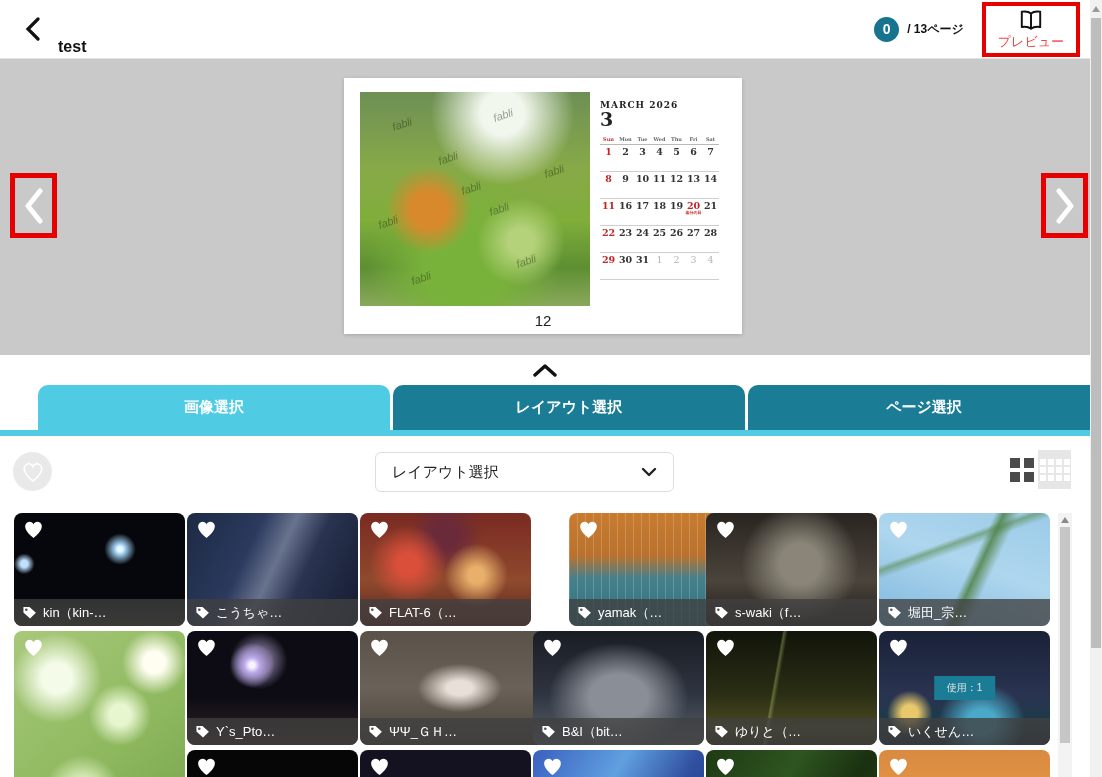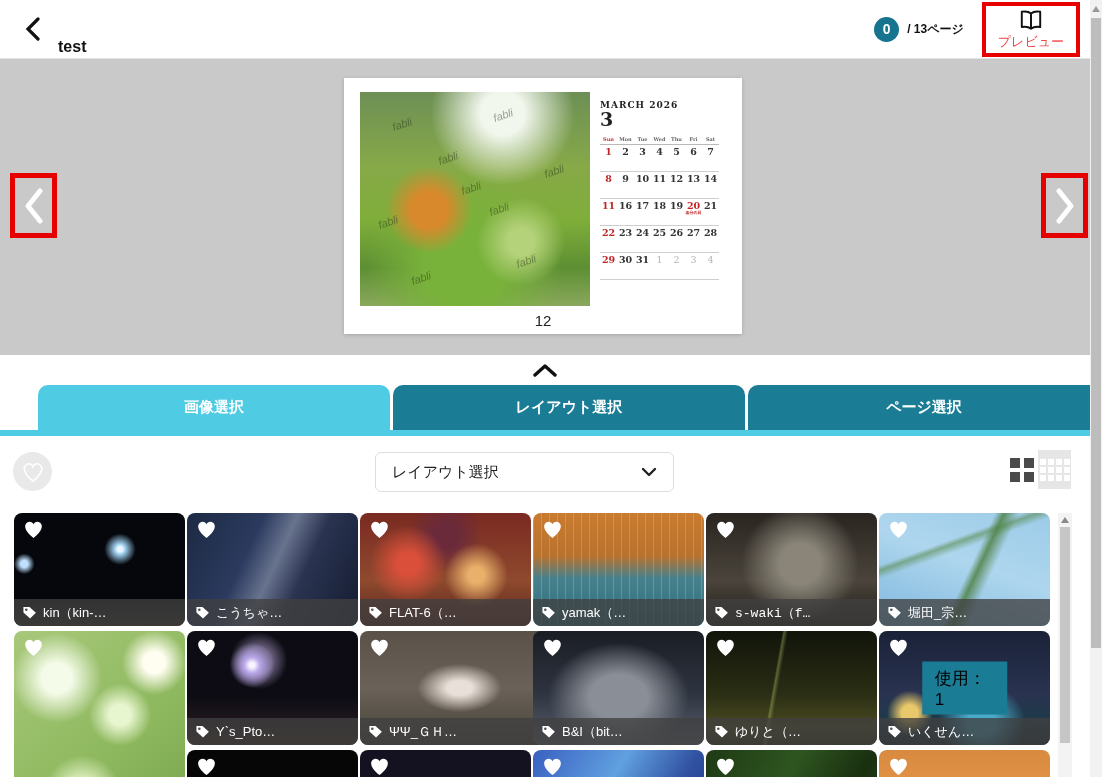--- a/index.html
+++ b/index.html
@@ -78,34 +78,34 @@
 
   
   .grid-wrap{position:absolute;top:513px;left:14px;width:1044px;height:264px;overflow:hidden;
              display:flex;gap:2px;align-items:flex-start;}
   .grid-col{display:flex;flex-direction:column;gap:5px;width:171px;flex:none;}
   .tile{position:relative;width:171px;border-radius:8px;overflow:hidden;flex:none;cursor:pointer;}
   .tile-heart{position:absolute;top:6px;left:8px;width:23px;height:21px;}
   .tile-label{position:absolute;left:0;right:0;bottom:0;height:27px;background:rgba(64,64,64,.78);
               display:flex;align-items:center;padding:0 8px;gap:6px;color:#fff;font-size:13px;white-space:nowrap;}
   .tile-badge{position:absolute;top:50%;left:50%;transform:translate(-50%,-50%);background:#1b7c95;
-              color:#000000;font-size:17px;padding:5px 13px;}
+              color:#e5e5e5;font-size:10px;padding:5px 13px;}
   
   .bg-night-plane{background:radial-gradient(circle at 62% 32%,#eaf6ff 0 2%,#9fd0f0 4%,rgba(20,40,60,0) 12%),
     radial-gradient(circle at 6% 45%,#bfe0ff 0 2%,transparent 6%),
     linear-gradient(180deg,#05070c 78%,#131712 90%,#26231a 100%);}
   .bg-milkyway-coast{background:linear-gradient(115deg,#1d2a44 0%,#2b3a5e 35%,#68738e 50%,#2a3350 65%,#141c30 100%);}
   .bg-festival{background:radial-gradient(circle at 28% 45%,#d94f3a 0 8%,transparent 28%),
     radial-gradient(circle at 68% 55%,#e8b06a 0 6%,transparent 24%),
     radial-gradient(circle at 50% 20%,#6a2a3a 0 10%,transparent 30%),
     linear-gradient(180deg,#7a2a22,#8f4a2e 60%,#5a241c);}
   .bg-autumn-lake{background:repeating-linear-gradient(90deg,rgba(255,255,255,.18) 0 1px,transparent 1px 8px),
-    linear-gradient(180deg,#c97b2f 0%,#b9722e 38%,#46808c 58%,#2e6f80 100%);}
+    linear-gradient(180deg,#c97b2f 0%,#b9722e 38%,#46808c 58%,#2e6f80 100%);margin-left:36px;}
   .bg-cat{background:radial-gradient(circle at 55% 45%,#8a8578 0 18%,transparent 52%),
-    linear-gradient(180deg,#2a2520,#4a443c 60%,#1f1b16);font-family:Liberation Mono, monospace;}
+    linear-gradient(180deg,#2a2520,#4a443c 60%,#1f1b16);}
   .bg-palm-sky{background:linear-gradient(115deg,transparent 52%,rgba(80,130,70,.85) 56%,transparent 63%),
     linear-gradient(160deg,transparent 30%,rgba(90,140,80,.6) 33%,transparent 38%),
     linear-gradient(200deg,#9ccbe8 0%,#aed6ee 45%,#7fb7dd 100%);}
   .bg-green-bokeh{background:radial-gradient(circle at 25% 18%,#f4fbe8 0 6%,transparent 18%),
     radial-gradient(circle at 62% 32%,#e8f6d0 0 5%,transparent 15%),
     radial-gradient(circle at 82% 12%,#fffef0 0 4%,transparent 12%),
     radial-gradient(circle at 40% 62%,#dff0c0 0 7%,transparent 20%),
     radial-gradient(circle at 15% 80%,#cfe8a8 0 6%,transparent 16%),
     linear-gradient(140deg,#a8c87a,#8db85e 50%,#6f9c49);}
   .bg-fireworks{background:radial-gradient(circle at 38% 30%,#f8f4ff 0 2%,#b9a6e8 6%,rgba(60,40,90,0) 17%),

